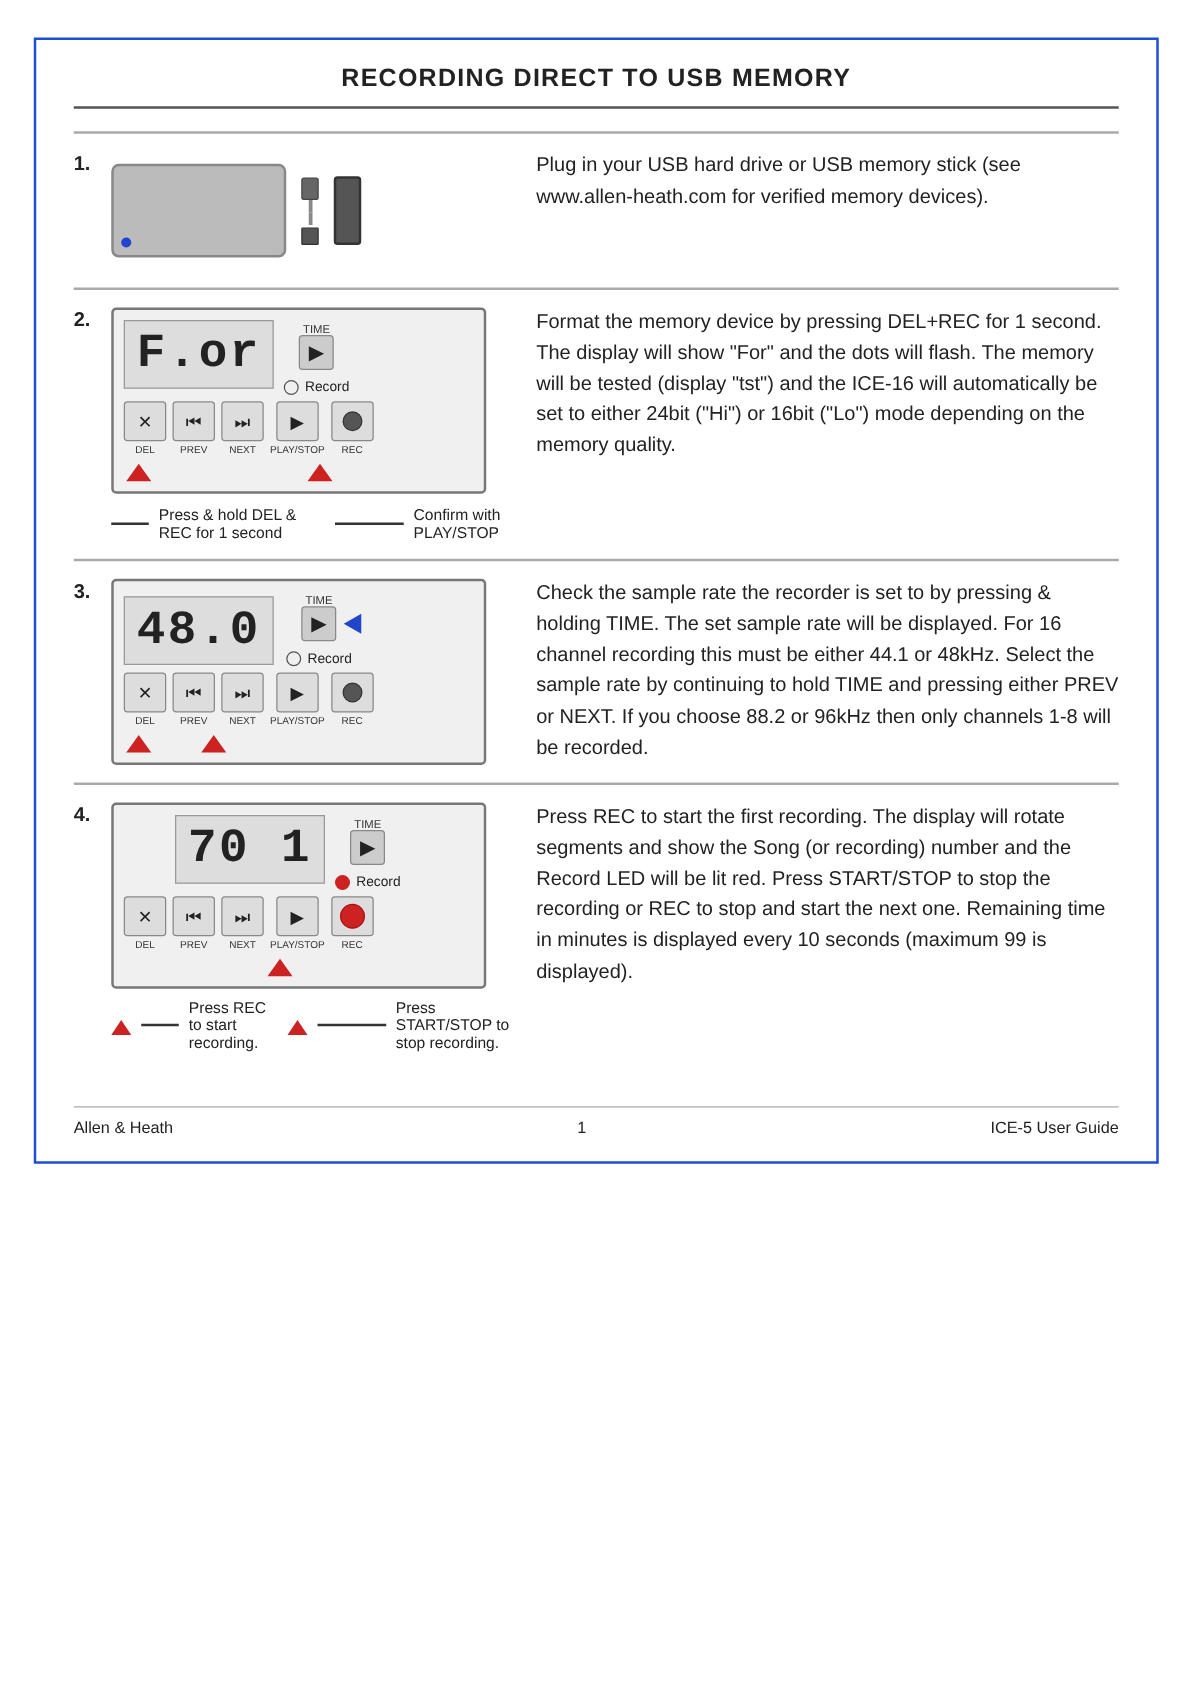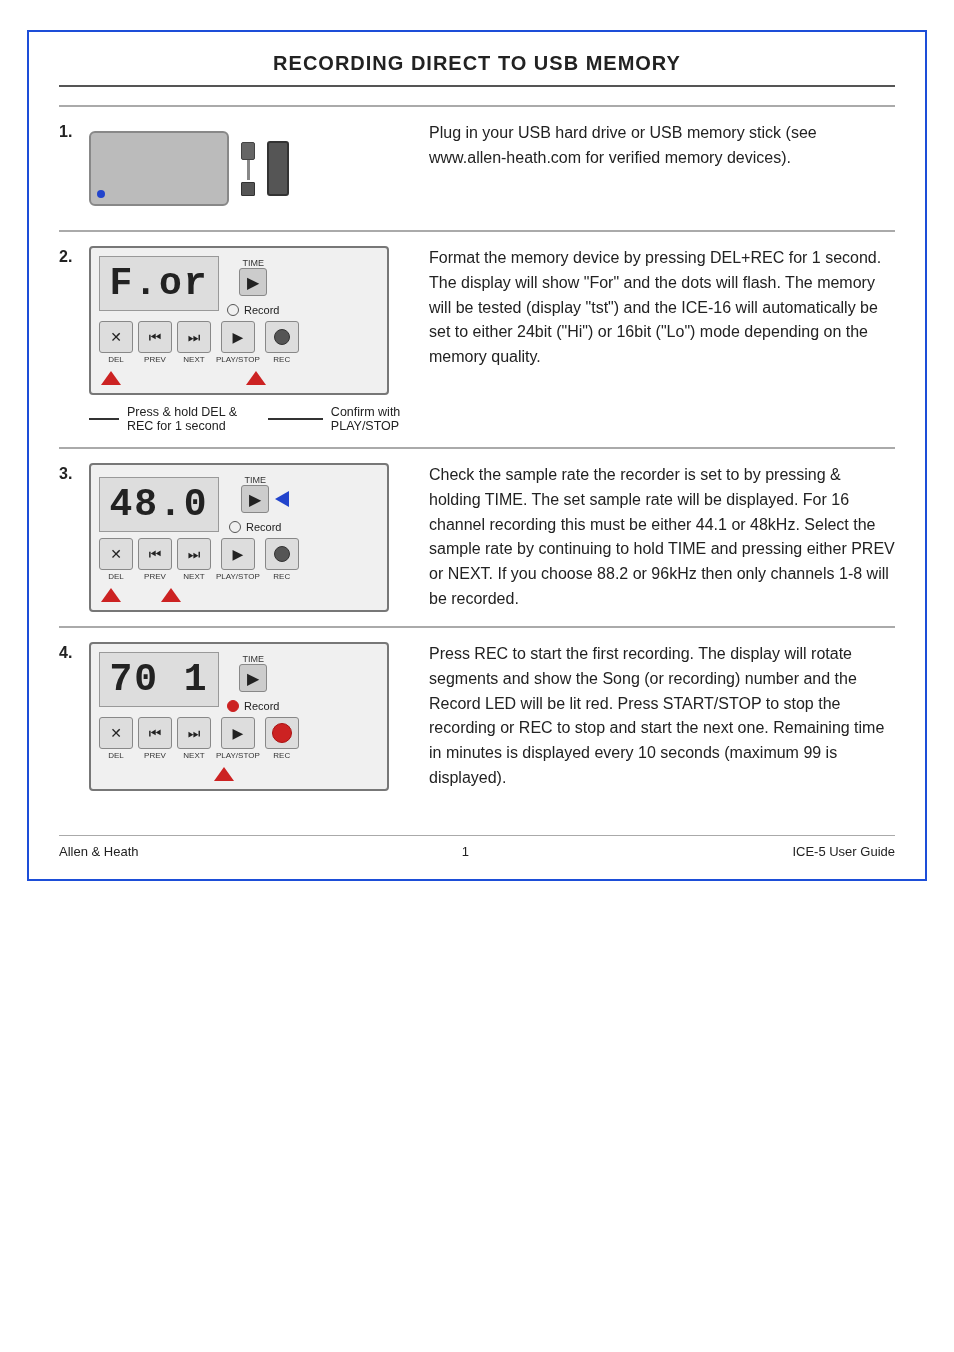--- a/index.html
+++ b/index.html
@@ -392,21 +392,21 @@
         </div>
       </div>
     </div>
     <div class="step-text">Check the sample rate the recorder is set to by pressing &amp; holding TIME. The set sample rate will be displayed. For 16 channel recording this must be either 44.1 or 48kHz. Select the sample rate by continuing to hold TIME and pressing either PREV or NEXT. If you choose 88.2 or 96kHz then only channels 1-8 will be recorded.</div>
   </div>
 
   <div class="step-row">
     <div class="step-num">4.</div>
     <div class="step-diagram">
       <div class="recorder-panel">
-        <div style="display:flex;gap:8px;align-items:flex-start;">
+        <div style="display:flex;gap:8px;align-items:flex-start;margin-left:41px;">
           <div>
             <div class="display-seg">70 1</div>
           </div>
           <div style="display:flex;flex-direction:column;align-items:center;margin-top:2px;">
             <div class="time-label">TIME</div>
             <div class="time-btn-box">▶</div>
             <div style="margin-top:8px;" class="record-indicator">
               <div class="record-circle active"></div>
               <span>Record</span>
             </div>
@@ -437,20 +437,32 @@
           </div>
         </div>
 
         <div class="arrows-row">
           <div style="display:flex;flex-direction:column;align-items:center;margin-left:115px;">
             <div class="arrow-up"></div>
           </div>
         </div>
       </div>
 
+      <div class="diagram-notes-area" style="margin-top:4px;">
+        <div class="note-line">
+          <div class="arrow-up" style="width:0;height:0;border-left:8px solid transparent;border-right:8px solid transparent;border-bottom:12px solid #cc2222;flex-shrink:0;"></div>
+          <div class="note-dash"></div>
+          <span>Press REC to start recording.</span>
+        </div>
+        <div class="note-line">
+          <div class="arrow-up" style="width:0;height:0;border-left:8px solid transparent;border-right:8px solid transparent;border-bottom:12px solid #cc2222;flex-shrink:0;"></div>
+          <div class="note-dash-long"></div>
+          <span>Press START/STOP to stop recording.</span>
+        </div>
+      </div>
     </div>
     <div class="step-text">Press REC to start the first recording. The display will rotate segments and show the Song (or recording) number and the Record LED will be lit red. Press START/STOP to stop the recording or REC to stop and start the next one. Remaining time in minutes is displayed every 10 seconds (maximum 99 is displayed).</div>
   </div>
 
   <div class="footer">
     <span>Allen &amp; Heath</span>
     <span>1</span>
     <span>ICE-5  User Guide</span>
   </div>
 

